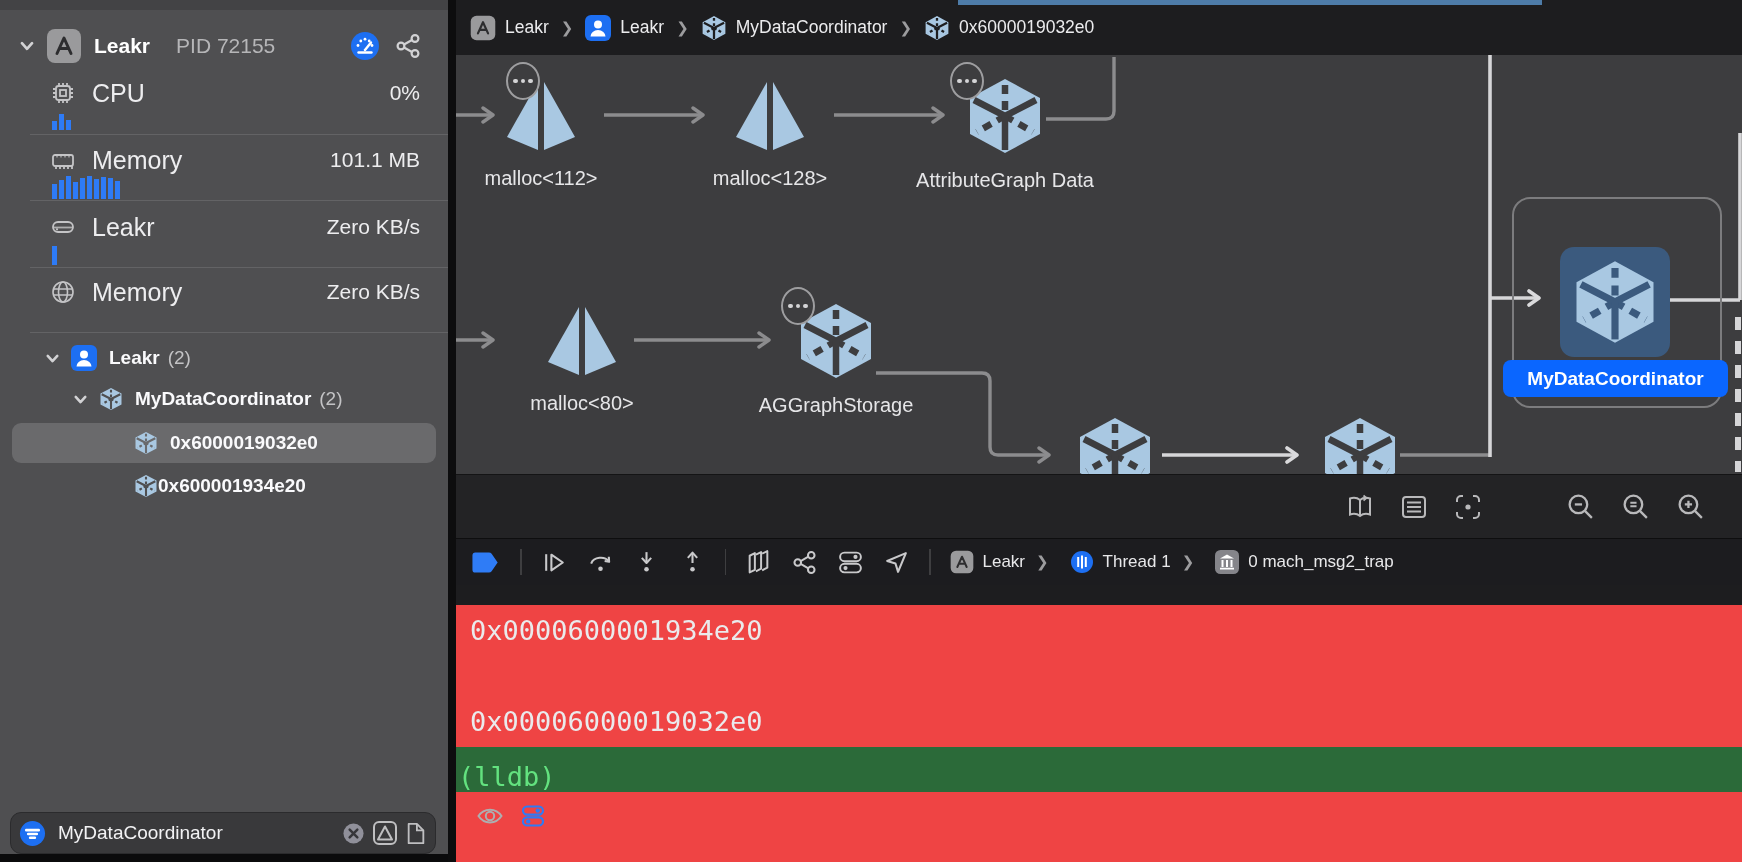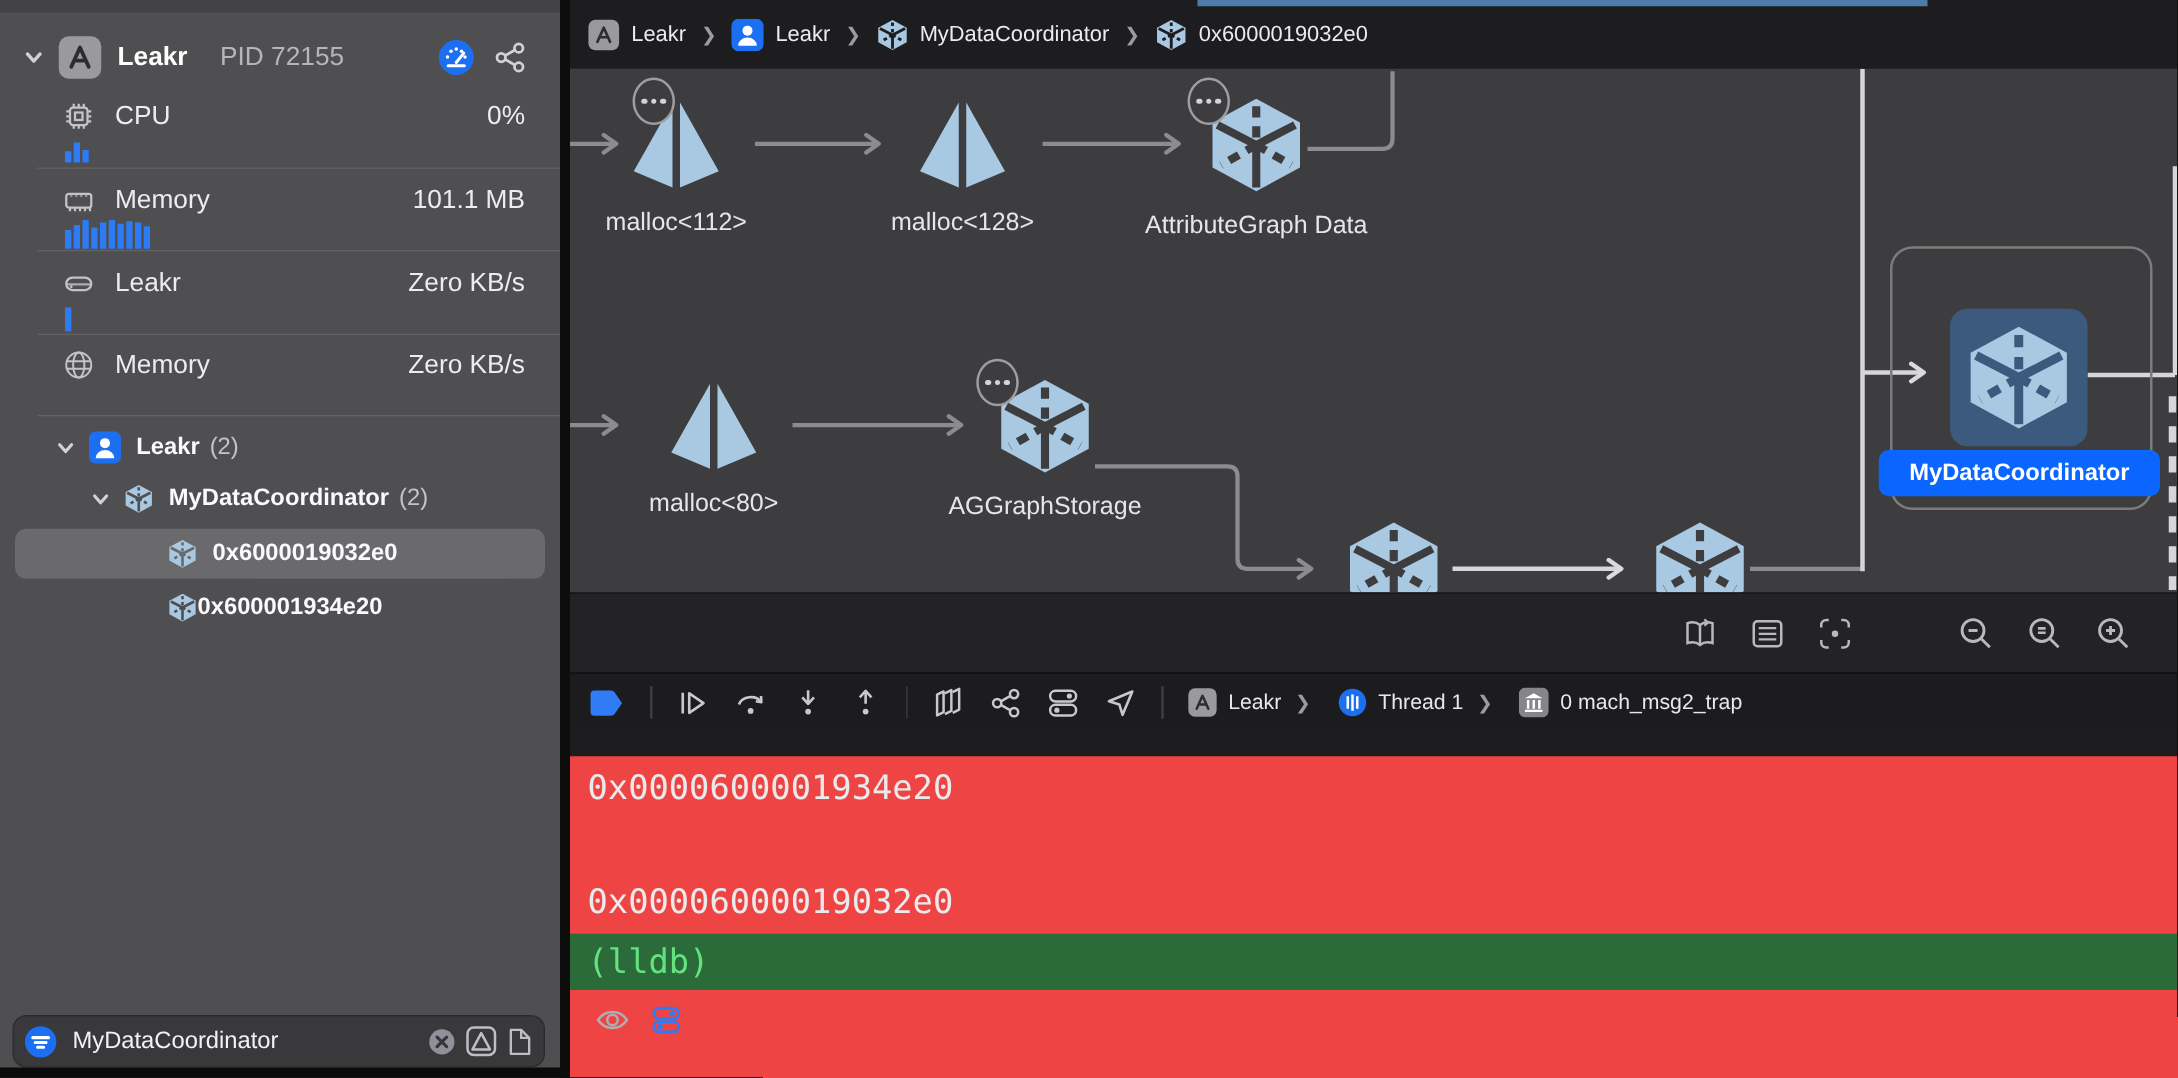--- a/index.html
+++ b/index.html
@@ -11,21 +11,21 @@
   .sidebar{position:absolute;left:0;top:0;width:448px;height:862px;background:#4f4f51;}
   .sidebar-topstrip{position:absolute;left:0;top:0;width:448px;height:10px;background:#434345;}
   .proc-header{position:absolute;left:0;top:26px;width:448px;height:40px;display:flex;align-items:center;}
   .proc-header .chev{margin-left:18px;}
   .proc-header .appic{margin-left:10px;}
   .proc-name{margin-left:12px;font-size:21px;font-weight:bold;color:#ffffff;}
   .proc-pid{margin-left:26px;font-size:21px;color:#b6b6b8;}
   .hdr-right{margin-left:auto;display:flex;align-items:center;gap:14px;padding-right:26px;}
   .metric-row{position:absolute;left:0;width:448px;height:34px;display:flex;align-items:center;}
   .metric-row .mic{margin-left:50px;}
-  .metric-label{margin-left:16px;font-size:21px;color:#ededef;}
+  .metric-label{margin-left:16px;font-size:25px;color:#ededef;}
   .metric-value{margin-left:auto;margin-right:28px;font-size:21px;color:#ededef;}
   .spark{position:absolute;left:52px;display:flex;align-items:flex-end;gap:2px;}
   .spark i{width:5px;background:#2e7bf6;display:block;}
   .sep{position:absolute;left:30px;right:0;height:1px;background:#636365;}
   .tree-row{position:absolute;height:36px;display:flex;align-items:center;font-size:19px;}
   .tree-label{font-weight:600;color:#fafafc;white-space:nowrap;}
   .tree-count{margin-left:8px;color:#c3c3c5;font-weight:400;}
   .tree-sel{position:absolute;left:12px;width:424px;height:40px;background:#6a6a6c;border-radius:9px;}
   .filter-bar{position:absolute;left:10px;top:812px;width:426px;height:42px;background:#39393b;
               border:1px solid #2b2b2d;border-radius:11px;display:flex;align-items:center;padding:0 8px;}
@@ -61,21 +61,21 @@
                   justify-content:flex-end;padding-right:36px;gap:24px;}
   .tb-gap{width:34px;}
   .debugbar{position:absolute;left:0;top:538px;width:1286px;height:47px;background:#1c1c1f;
             border-top:1px solid #0e0e0f;display:flex;align-items:center;padding-left:16px;gap:19px;}
   .dbg-sep{width:1.5px;height:26px;background:#3e3e40;}
   .dbg-crumb{display:flex;align-items:center;gap:9px;font-size:17px;color:#e8e8ea;white-space:nowrap;}
   .console{position:absolute;left:0;top:605px;width:1286px;height:277px;background:#ef4444;
            font-family:"DejaVu Sans Mono","Liberation Mono",monospace;}
   .con-line{position:absolute;left:14px;font-size:27px;color:#eaeaec;white-space:pre;}
   .lldb-row{position:absolute;left:0;top:142px;width:1286px;height:45px;background:#2b6a39;
-            display:flex;align-items:center;padding-left:14px;}
+            display:flex;align-items:flex-end;padding-left:2px;}
   .lldb-text{font-size:27px;color:#63e27f;font-family:inherit;}
   .con-icons{position:absolute;left:20px;top:197px;display:flex;align-items:center;gap:16px;}
   svg{display:block;}
 </style>
 </head>
 <body>
 
 <div class="app">
 
   <aside class="sidebar">
@@ -404,21 +404,21 @@
             <g stroke="#3d3d3f" stroke-width="6.5" fill="none">
               <path d="M40 9 V40" stroke-dasharray="9 7"></path>
               <path d="M40 40 L12 56" stroke-dasharray="9 7"></path>
               <path d="M40 40 L68 56" stroke-dasharray="9 7"></path>
               <path d="M9 24 L40 40 L71 24"></path>
               <path d="M40 40 V74"></path>
             </g>
           </svg>
         <span class="glabel">AttributeGraph Data</span>
       </div>
-      <div class="gnode" style="left:115px;top:248px">
+      <div class="gnode" style="left:126px;top:248px">
         <svg width="76" height="76" viewBox="0 0 76 76">
             <polygon points="35,4 35,72 4,59" fill="#a9c8e2"></polygon>
             <polygon points="41,4 41,72 72,59" fill="#a9c8e2"></polygon>
           </svg>
         <span class="glabel">malloc&lt;80&gt;</span>
       </div>
       <div class="gnode" style="left:380px;top:246px">
         <svg width="80" height="80" viewBox="0 0 80 80">
             <polygon points="40,3 75,22 75,58 40,77 5,58 5,22" fill="#a9c8e2"></polygon>
             <g stroke="#3d3d3f" stroke-width="6.5" fill="none">

